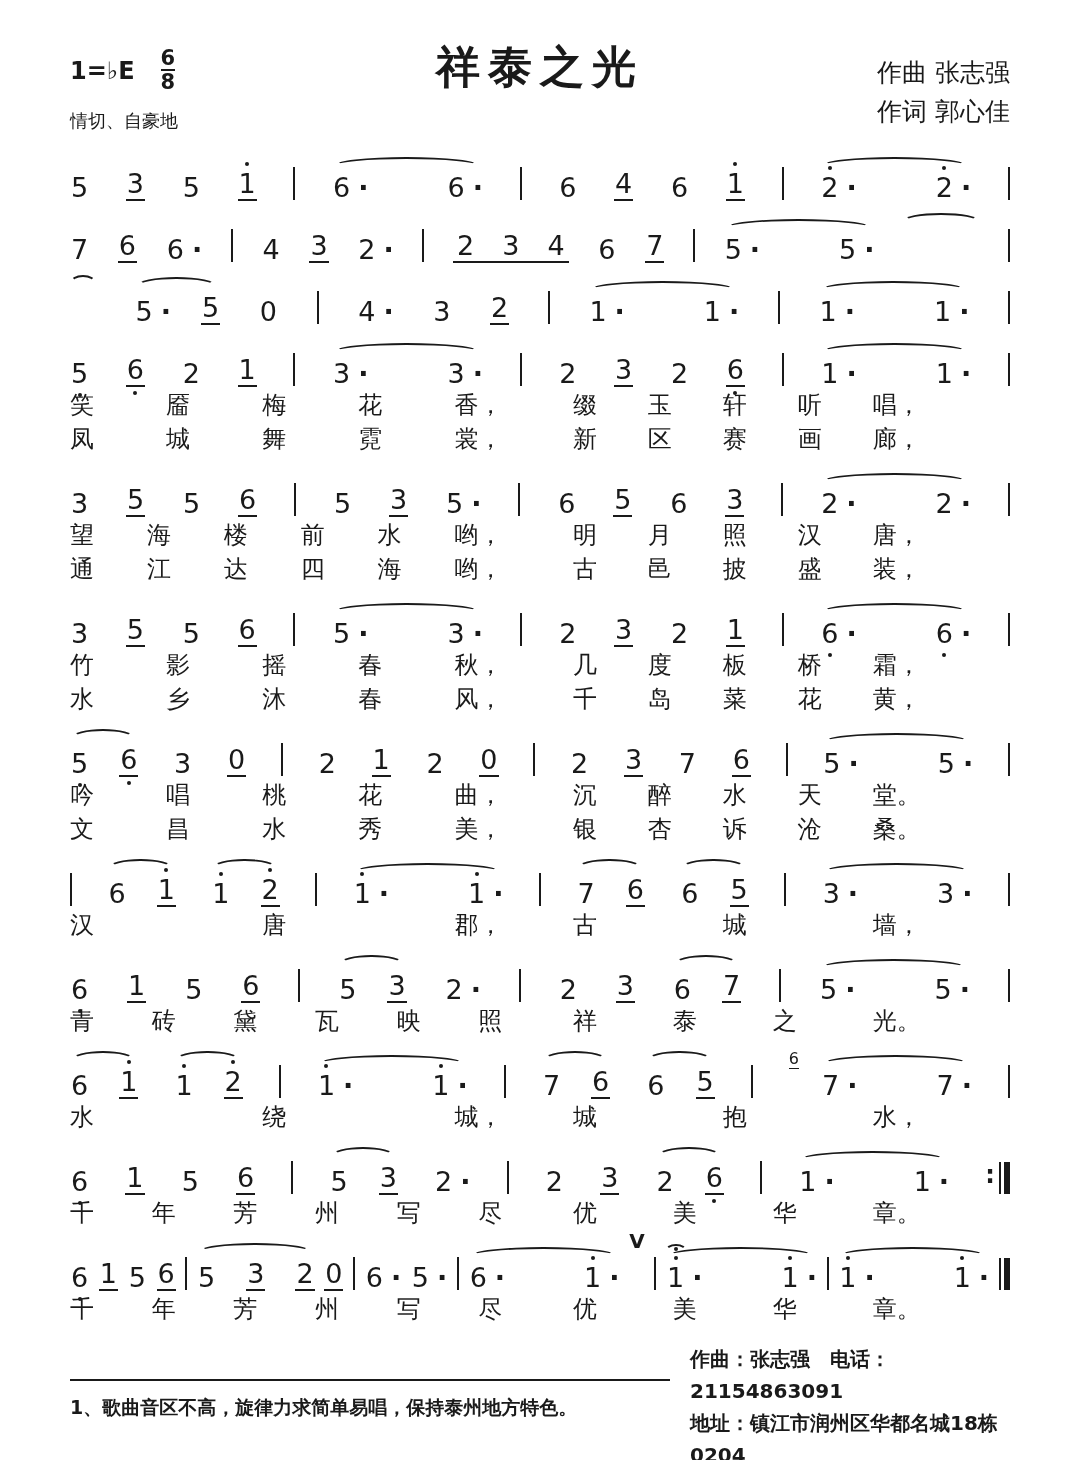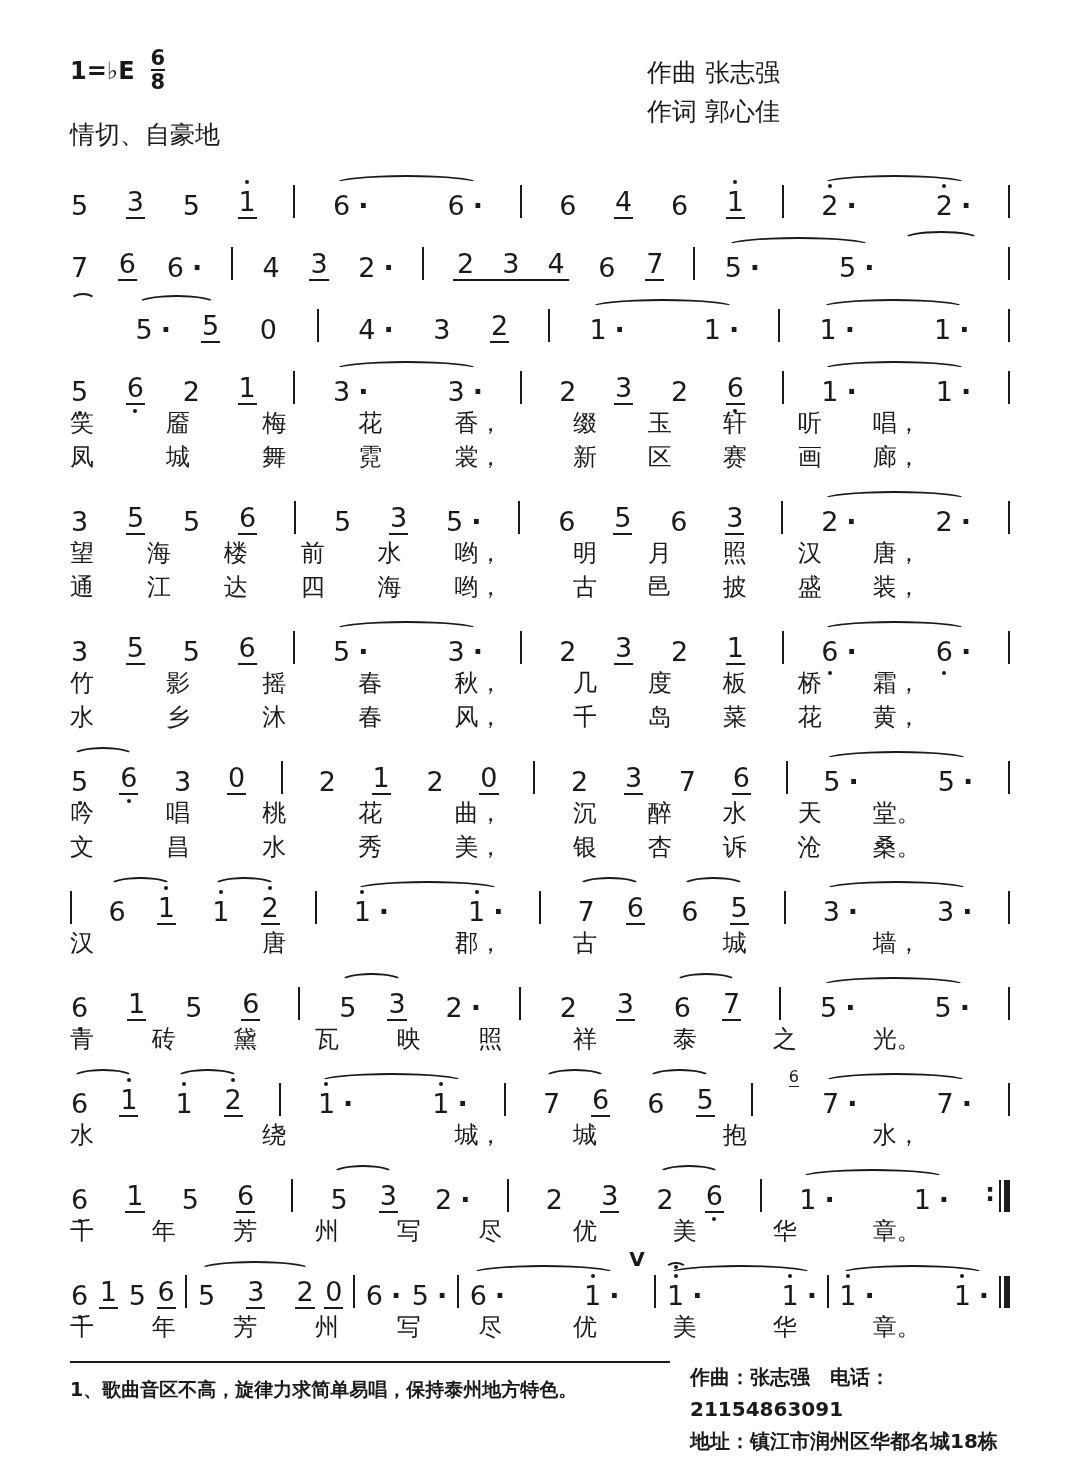--- a/index.html
+++ b/index.html
@@ -6,24 +6,24 @@
   body{
     width:1080px;height:1460px;overflow:hidden;box-sizing:border-box;
     background:#ffffff;color:#1a1a1a;
     font-family:"DejaVu Sans","Liberation Sans",sans-serif;
     padding-top:34px;
   }
   .sheet{margin:0 70px;width:940px;}
 
   
   .hdr{display:grid;grid-template-columns:230px 1fr 230px;align-items:start;}
-  .key-block{font-size:24px;font-weight:bold;display:flex;gap:16px;align-items:center;padding-top:14px;}
+  .key-block{font-size:24px;font-weight:bold;display:flex;gap:26px;align-items:center;padding-top:14px;}
   .meter{display:inline-flex;flex-direction:column;align-items:center;line-height:1;font-size:21px;}
   .meter .den{border-top:2px solid #1a1a1a;padding-top:1px;}
-  .tempo{font-size:25px;margin-top:25px;}
+  .tempo{font-size:18px;margin-top:16px;}
   .title{text-align:center;font-size:44px;font-weight:bold;letter-spacing:8px;
          font-family:"Liberation Serif","DejaVu Serif",serif;padding-top:4px;}
   .credits{text-align:right;font-size:25px;line-height:1.55;padding-top:20px;}
 
   
   .score{margin-top:10px;}
   .lrow{margin-top:4px;}
   .mline{display:flex;justify-content:space-between;align-items:flex-end;
          padding-top:16px;height:42px;font-size:27px;line-height:1;}
   .note{display:inline-flex;align-items:flex-end;position:relative;}
@@ -56,41 +56,42 @@
   .ferm::after{content:"";position:absolute;left:50%;top:1px;transform:translateX(-50%);
         width:4px;height:4px;background:#1a1a1a;border-radius:50%;}
 
   .lyr{display:flex;margin-top:5px;height:29px;font-size:24px;line-height:1.1;}
   .seg{display:flex;justify-content:space-between;}
   .seg-l{width:46%;}
   .seg-r{width:37%;margin-left:7.5%;}
 
   
   .ftr{display:flex;justify-content:space-between;margin-top:18px;align-items:flex-start;}
-  .f-left{width:600px;}
+  .f-left{width:600px;margin-top:36px;}
   .rule{height:2px;background:#1a1a1a;width:100%;}
   .fnote{font-size:19px;margin-top:14px;font-weight:bold;}
   .f-right{font-size:20px;font-weight:bold;line-height:1.6;width:320px;}
 </style>
 </head>
 <body>
 
 <div class="sheet">
 
   <div class="hdr">
     <div>
       <div class="key-block">
         <span>1=♭E</span>
         <span class="meter">
           <span class="numr">6</span>
           <span class="den">8</span>
         </span>
       </div>
       <div class="tempo">情切、自豪地</div>
     </div>
+    <div class="title">祥泰之光</div>
     <div class="credits">
       <div>作曲 张志强</div>
       <div>作词 郭心佳</div>
     </div>
   </div>
 
   <div class="score" id="score">
       <div class="lrow">
         <div class="mline">
           <span class="note">

